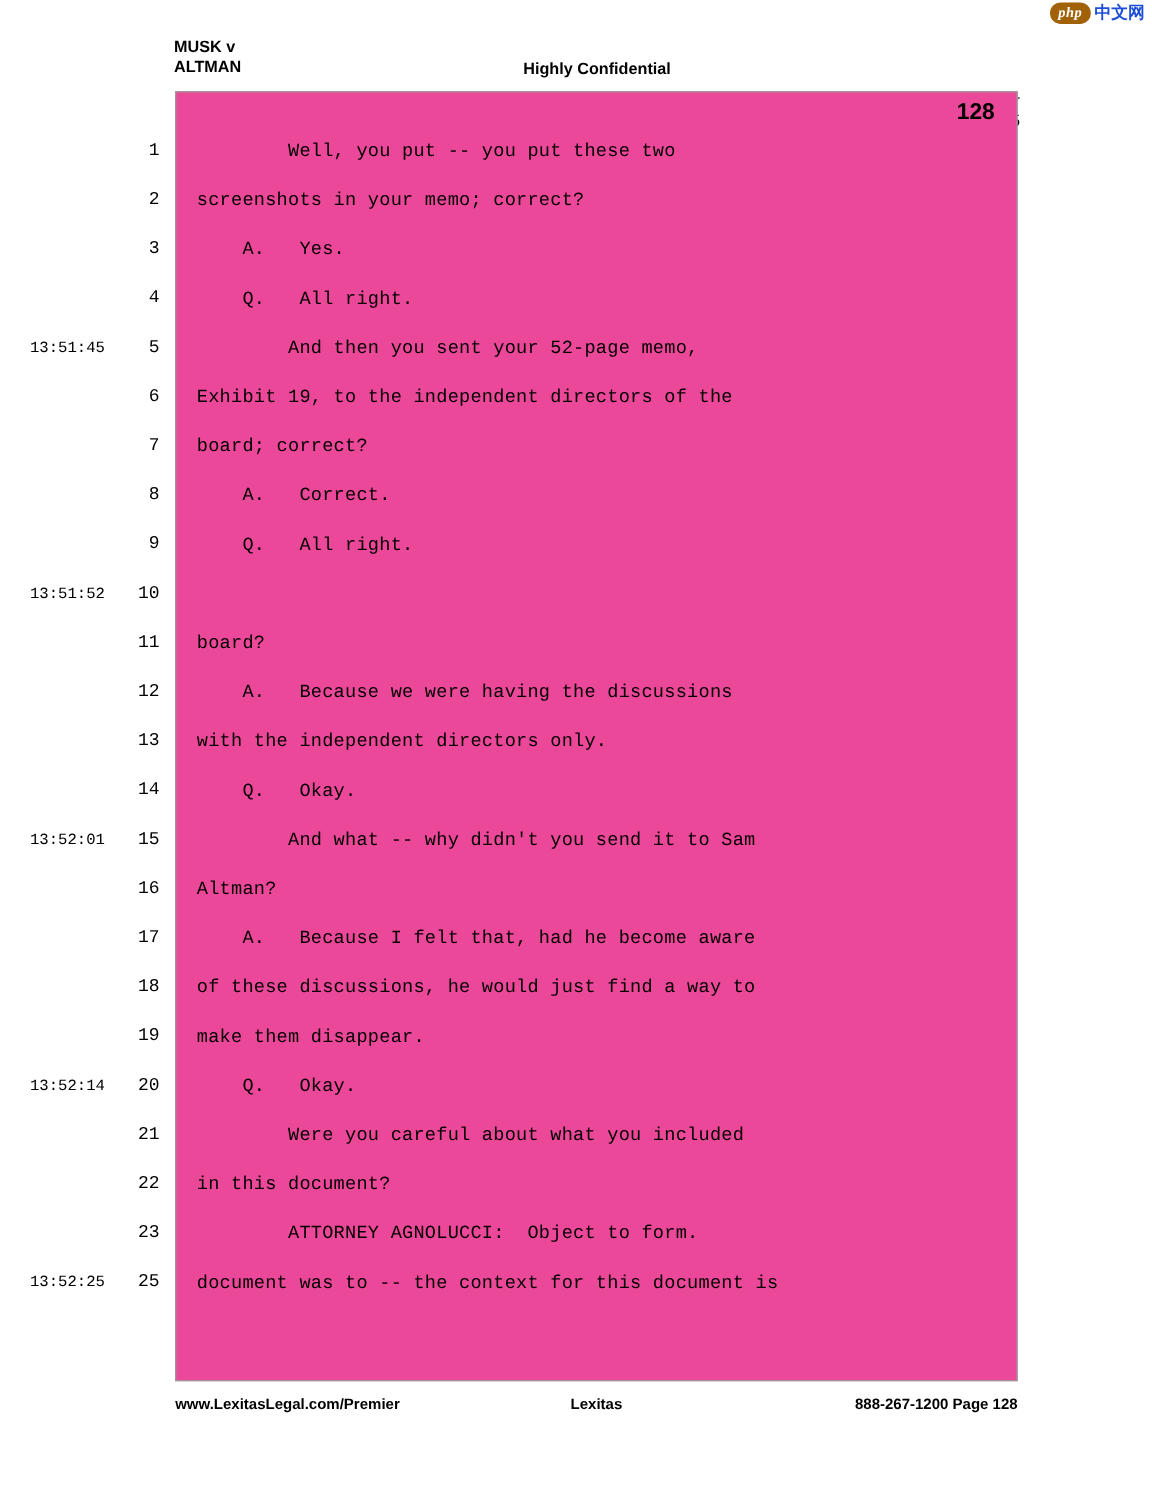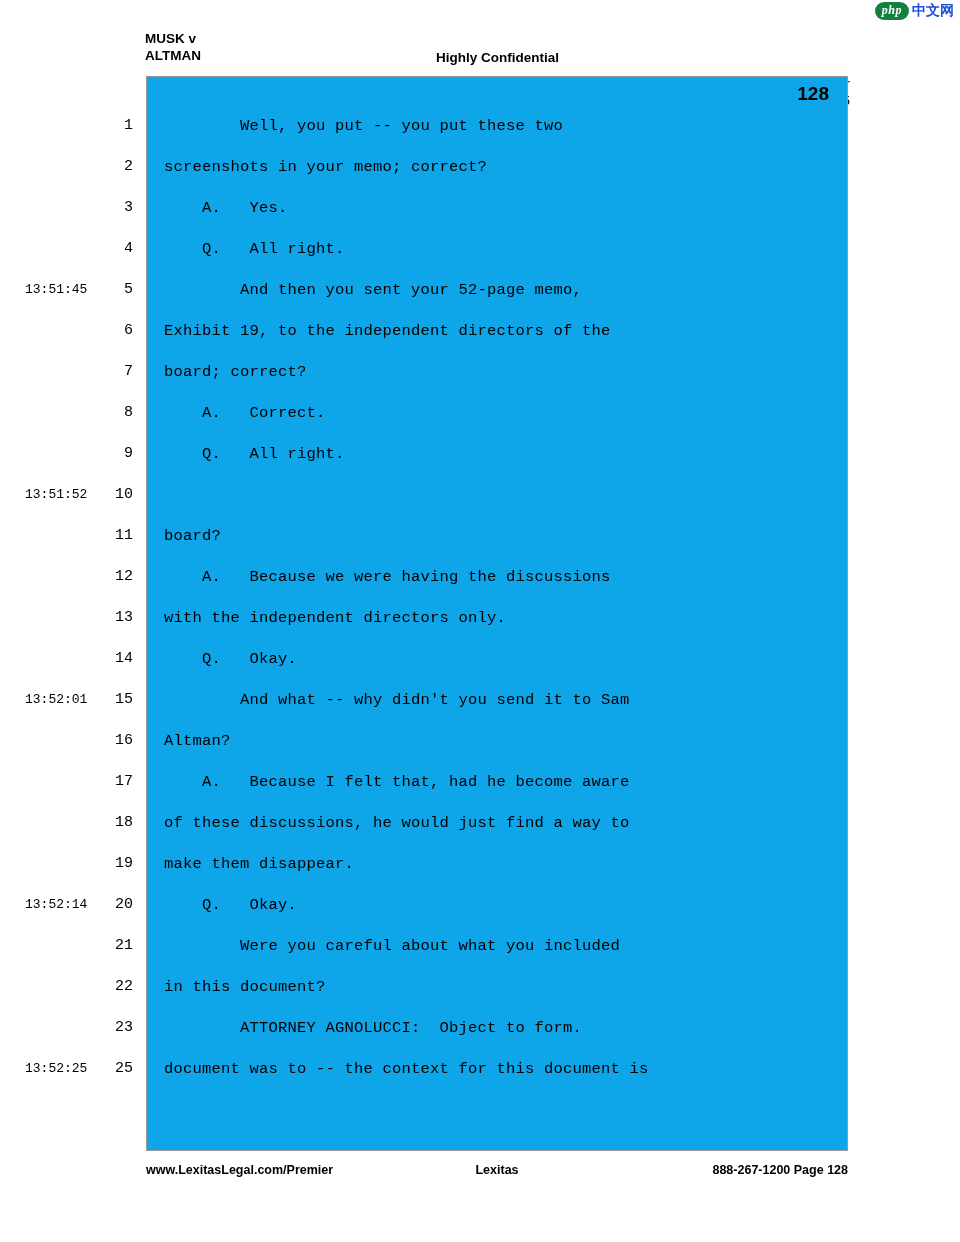--- a/index.html
+++ b/index.html
@@ -20,21 +20,21 @@
     position: absolute;
     top: 2px;
     right: 6px;
     display: flex;
     align-items: center;
     gap: 3px;
     font-size: 14px;
     font-weight: bold;
   }
   .wm-badge {
-    background: #15803d;
+    background: #a16207;
     color: #ffffff;
     border-radius: 9px;
     padding: 1px 7px 2px 7px;
     font-size: 12px;
     font-style: italic;
     font-family: "Liberation Serif", serif;
     letter-spacing: 0.5px;
   }
   .wm-text {
     color: #1d4ed8;
@@ -88,21 +88,21 @@
 
   
   .tbox {
     position: absolute;
     left: 146px;
     top: 76px;
     width: 702px;
     height: 1075px;
     border: 1px solid #999999;
     box-sizing: border-box;
-    background: #0ea5e9;
+    background: #ec4899;
     padding-left: 24px;
   }
   .pagenum {
     position: absolute;
     right: 18px;
     top: 6px;
     font-size: 19px;
     font-weight: bold;
     font-family: "Liberation Sans", sans-serif;
   }

